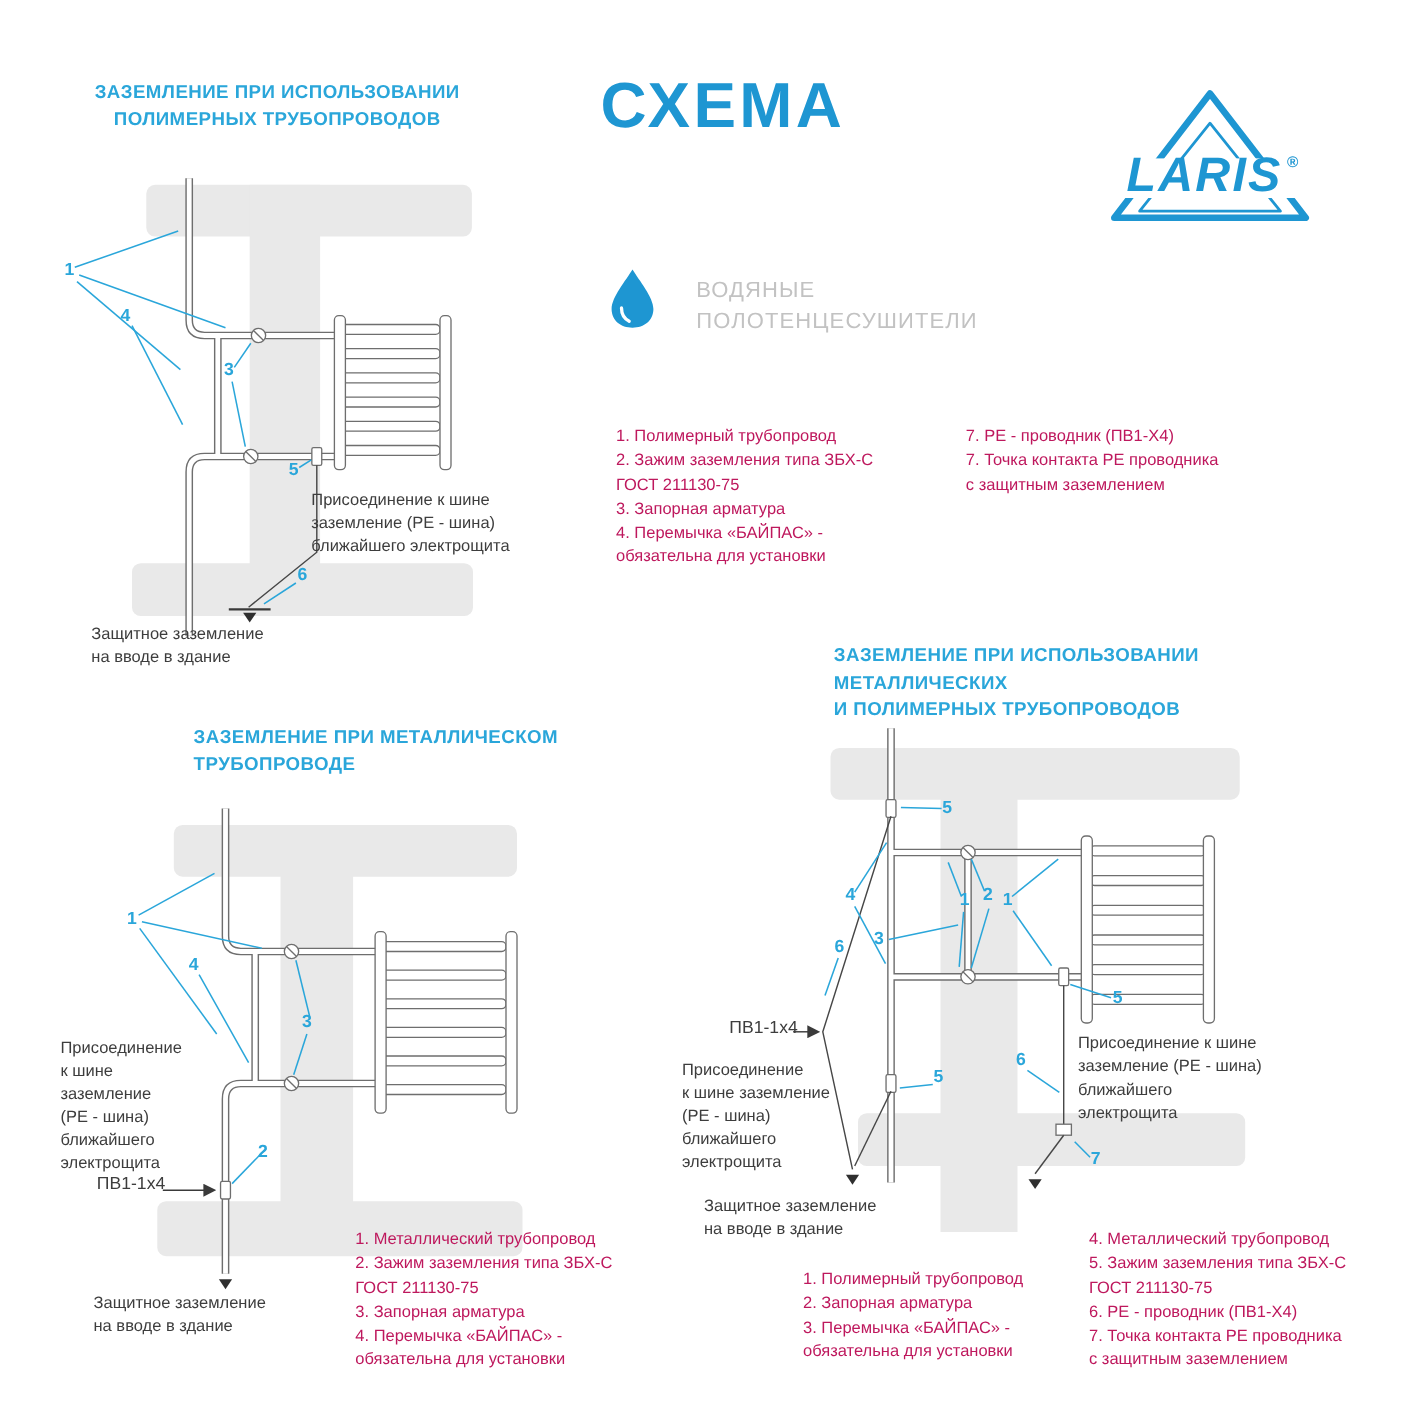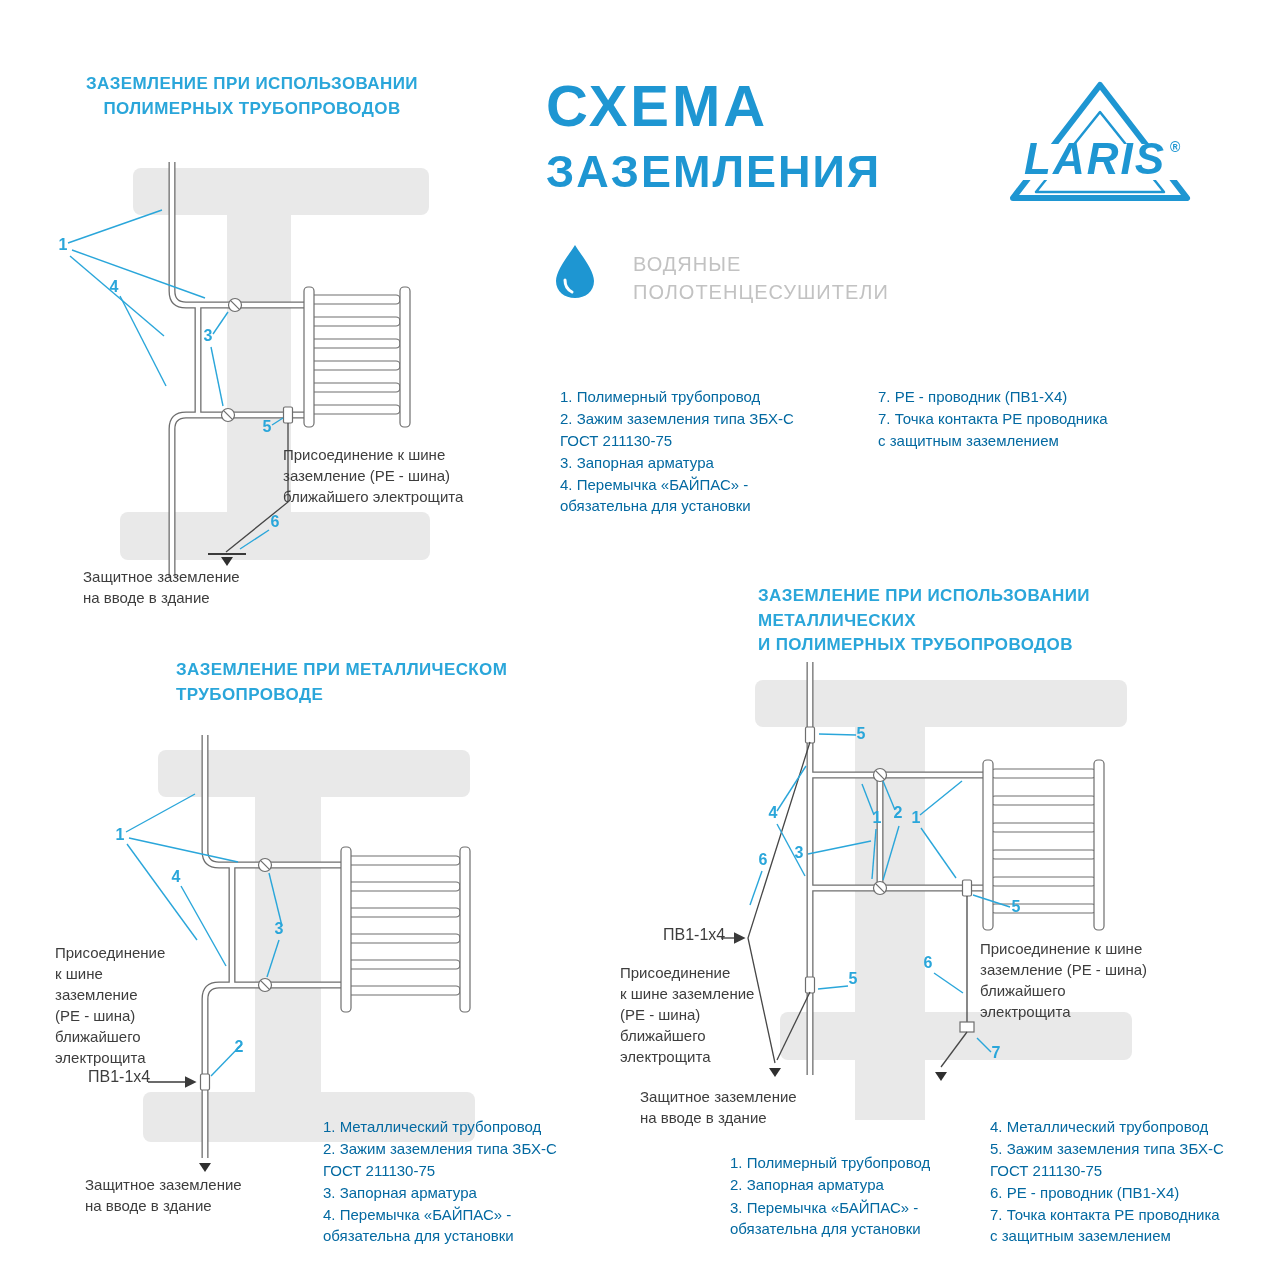--- a/index.html
+++ b/index.html
@@ -5,21 +5,21 @@
   *{margin:0;padding:0;box-sizing:border-box}
   html,body{background:#fff}
   .canvas{position:relative;width:1280px;height:1280px;background:#fff;overflow:hidden;
           font-family:"Liberation Sans",sans-serif;color:#3d3d3d}
   svg.diag{position:absolute}
   
   .section-title{position:absolute;color:#2aa6da;font-size:17px;font-weight:bold;
                  line-height:1.45;letter-spacing:.4px;white-space:pre-line}
   .center{text-align:center}
   .note{position:absolute;font-size:15px;line-height:1.4;white-space:pre-line;color:#3d3d3d}
-  .legend{position:absolute;font-size:15px;line-height:1.42;color:#0369a1}
+  .legend{position:absolute;font-size:15px;line-height:1.42;color:#be185d}
   .legend .li{white-space:pre-line;margin-bottom:1px}
   .h1{position:absolute;font-size:58px;font-weight:800;color:#1e96d2;letter-spacing:3px}
   .h2{position:absolute;font-size:45px;font-weight:800;color:#1e96d2;letter-spacing:2px}
   .sub{position:absolute;font-size:20px;letter-spacing:1px;color:#c2c2c2}
   .wire-label{position:absolute;font-size:16px;color:#3d3d3d}
   
   .beam{fill:#e9e9e9}
   .pipe-o{fill:none;stroke:#6e6e6e;stroke-width:7;stroke-linejoin:round}
   .pipe-i{fill:none;stroke:#ffffff;stroke-width:4.4;stroke-linejoin:round}
   .fit{fill:#fff;stroke:#6e6e6e;stroke-width:1.2}
@@ -259,22 +259,21 @@
       <text class="num" x="301" y="173">1</text>
       <text class="num" x="184" y="208">3</text>
       <text class="num" x="148" y="215">6</text>
       <text class="num" x="401" y="262">5</text>
       <text class="num" x="313" y="318">6</text>
       <text class="num" x="238" y="334">5</text>
       <text class="num" x="381" y="408">7</text>
     </g>
   </svg>
 
-  <div class="h1" style="left:546px;top:72px">СХЕМА</div>
-  <div class="h2" style="left:546px;top:146px">ЗАЗЕМЛЕНИЯ</div>
+  <div class="h1" style="left:546px;top:62px">СХЕМА</div>
 
   <svg style="position:absolute;left:1008px;top:80px" width="184" height="124" viewBox="0 0 184 124">
     <polygon class="lg-tri" points="92,5 179,118 5,118"></polygon>
     <polygon class="lg-tri2" points="92,32 156,112 28,112"></polygon>
     <rect class="lg-band" x="0" y="64" width="184" height="36"></rect>
     <text class="lg-text" x="16" y="94">LARIS</text>
     <text class="lg-reg" x="162" y="72">®</text>
   </svg>
 
   <svg style="position:absolute;left:552px;top:242px" width="46" height="58" viewBox="0 0 46 58">

